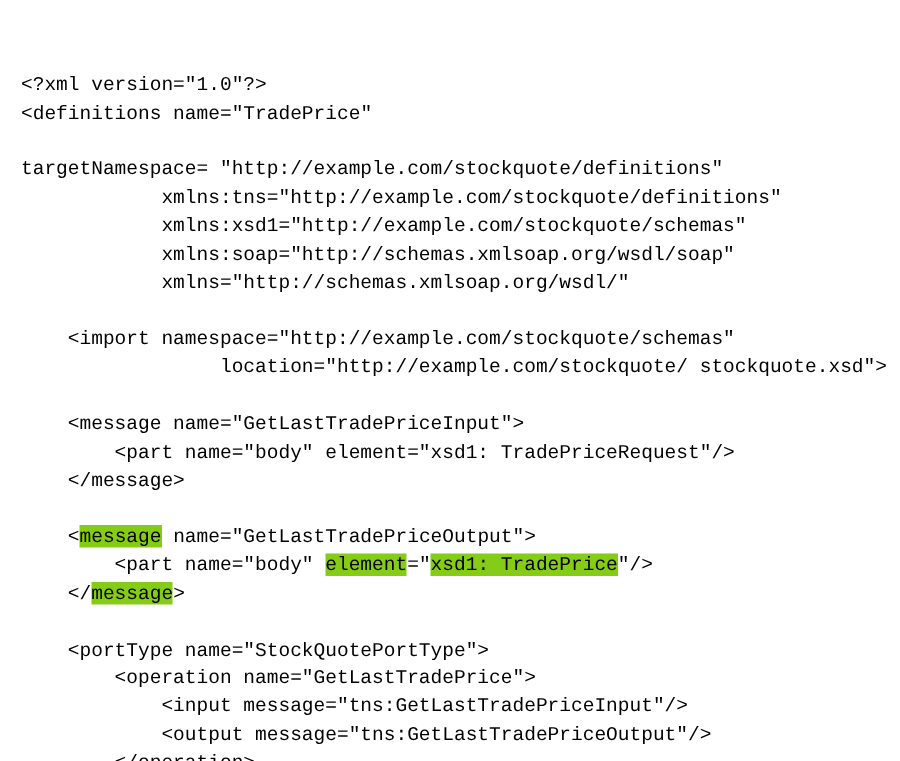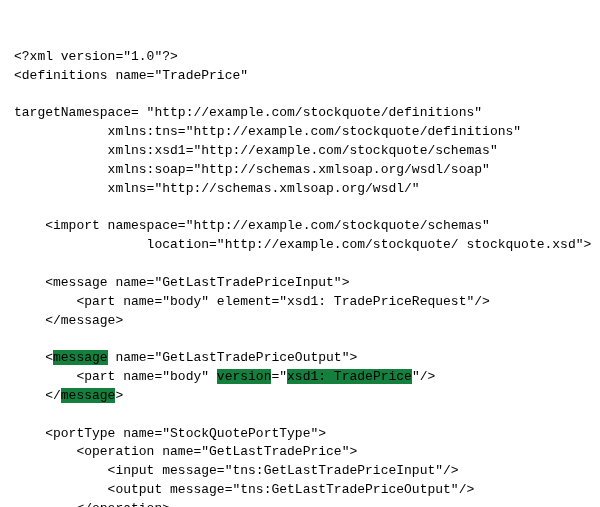--- a/index.html
+++ b/index.html
@@ -8,21 +8,21 @@
     width: 600px;
     box-sizing: border-box;
     background: #fff;
     font-family: "Courier New", Courier, monospace;
     font-size: 13px;
     line-height: 1.45;
     color: #000;
     white-space: pre;
   }
   .hl {
-    background: #15803d;
+    background: #84cc16;
   }
 </style>
 </head>
 <body>
 
 <div><span>&lt;?xml version="1.0"?&gt;</span>
 <span><span>&lt;definitions name="</span><span>TradePrice</span><span>"</span></span>
 <span></span>
 <span>targetNamespace= "http://example.com/stockquote/definitions"</span>
 <span>            xmlns:tns="http://example.com/stockquote/definitions"</span>
@@ -31,21 +31,21 @@
 <span>            xmlns="http://schemas.xmlsoap.org/wsdl/"</span>
 <span></span>
 <span>    &lt;import namespace="http://example.com/stockquote/schemas"</span>
 <span>                 location="http://example.com/stockquote/ stockquote.xsd"&gt;</span>
 <span></span>
 <span>    &lt;message name="GetLastTradePriceInput"&gt;</span>
 <span>        &lt;part name="body" element="xsd1: TradePriceRequest"/&gt;</span>
 <span>    &lt;/message&gt;</span>
 <span></span>
 <span><span>    &lt;</span><span class="hl">message</span><span> name="GetLastTradePriceOutput"&gt;</span></span>
-<span><span>        &lt;part name="body" </span><span class="hl">version</span><span>="</span><span class="hl">xsd1: TradePrice</span><span>"/&gt;</span></span>
+<span><span>        &lt;part name="body" </span><span class="hl">element</span><span>="</span><span class="hl">xsd1: TradePrice</span><span>"/&gt;</span></span>
 <span><span>    &lt;/</span><span class="hl">message</span><span>&gt;</span></span>
 <span></span>
 <span>    &lt;portType name="StockQuotePortType"&gt;</span>
 <span>        &lt;operation name="GetLastTradePrice"&gt;</span>
 <span>            &lt;input message="tns:GetLastTradePriceInput"/&gt;</span>
 <span>            &lt;output message="tns:GetLastTradePriceOutput"/&gt;</span>
 <span>        &lt;/operation&gt;</span>
 
 </div>
 

